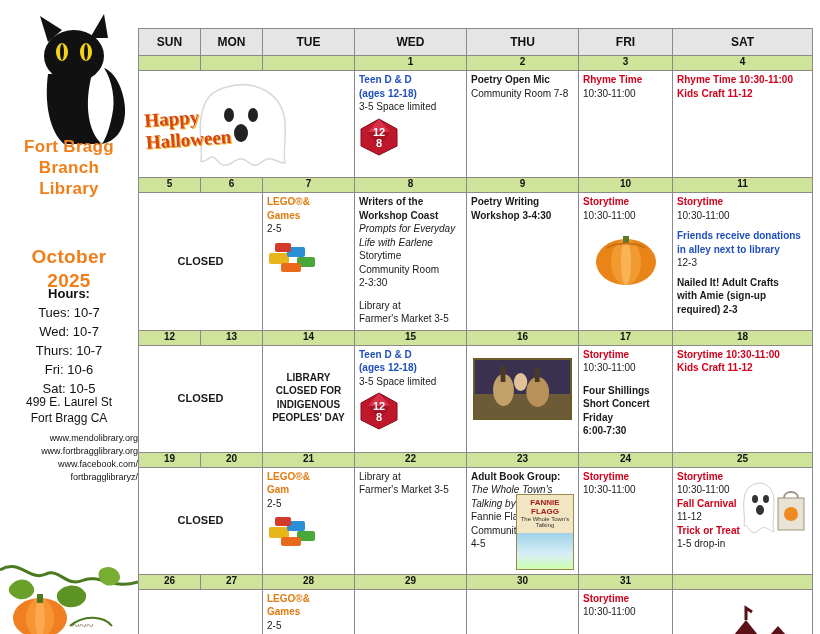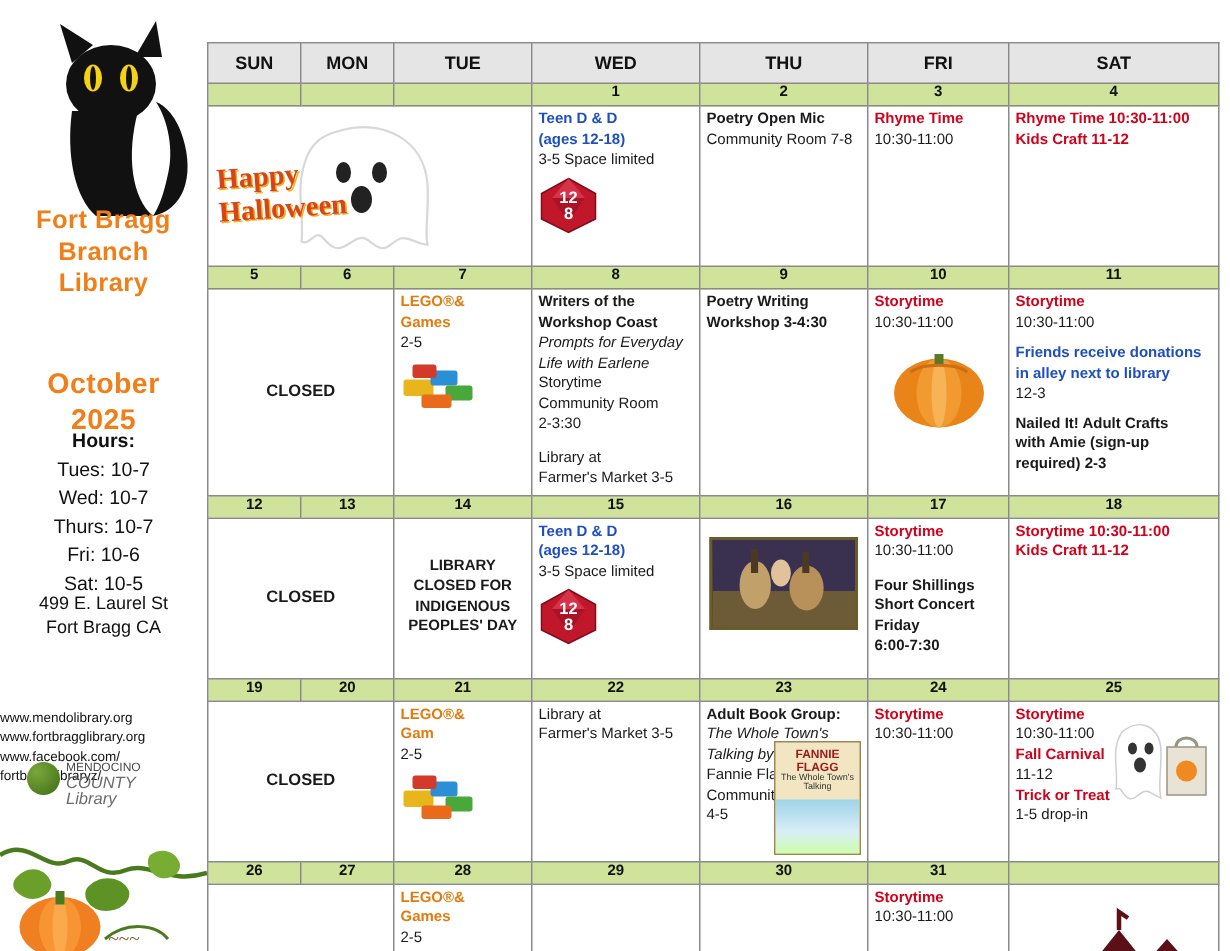--- a/index.html
+++ b/index.html
@@ -29,21 +29,21 @@
     position:absolute;left:0;top:284px;width:138px;text-align:center;
     font-size:13px;line-height:19px;color:#111;
   }
   #hours-block .hdr{font-weight:bold;}
   #hours-block .row{font-weight:normal;}
   #addr-block{
     position:absolute;left:0;top:394px;width:138px;text-align:center;
     font-size:12px;line-height:16px;color:#111;
   }
   #web-block{
-    position:absolute;left:0;top:472px;width:138px;text-align:left;
+    position:absolute;left:0;top:432px;width:138px;text-align:right;
     font-size:9px;line-height:13px;color:#111;
   }
   #county-logo{
     position:absolute;left:18px;top:505px;width:104px;height:30px;
   }
   #county-logo .leaf{
     position:absolute;left:0;top:3px;width:22px;height:22px;border-radius:50%;
     background:radial-gradient(circle at 30% 30%,#7aa83a,#3d6b16);
   }
   #county-logo .txt{
@@ -179,27 +179,20 @@
     <div>Fort Bragg CA</div>
   </div>
 
   <div id="web-block">
     <div>www.mendolibrary.org</div>
     <div>www.fortbragglibrary.org</div>
     <div>www.facebook.com/</div>
     <div>fortbragglibraryz/</div>
   </div>
 
-  <div id="county-logo">
-    <span class="leaf"></span>
-    <span class="txt">
-      <span>MENDOCINO</span><br>
-      <span class="big">COUNTY Library</span>
-    </span>
-  </div>
 
   <div id="pumpkin-art">
     <svg width="138" height="104" viewBox="0 0 138 104">
       <path d="M0 40 C20 28 30 52 46 44 C60 38 66 58 84 50 C100 44 112 60 138 52" stroke="#4a7a1e" stroke-width="3" fill="none"></path>
       <path d="M10 56 C18 46 30 48 34 58 C36 66 24 72 16 68 C10 65 7 61 10 56 Z" fill="#6aa02a"></path>
       <path d="M58 62 C66 52 82 54 86 64 C88 74 74 80 64 76 C58 73 55 67 58 62 Z" fill="#5c9324"></path>
       <path d="M100 40 C108 34 118 38 120 46 C121 54 110 58 104 54 C99 51 97 44 100 40 Z" fill="#77ad33"></path>
       <ellipse cx="40" cy="88" rx="27" ry="20" fill="#ef7f20"></ellipse>
       <ellipse cx="40" cy="88" rx="14" ry="20" fill="#f79434"></ellipse>
       <ellipse cx="40" cy="88" rx="5" ry="20" fill="#fba94c"></ellipse>

